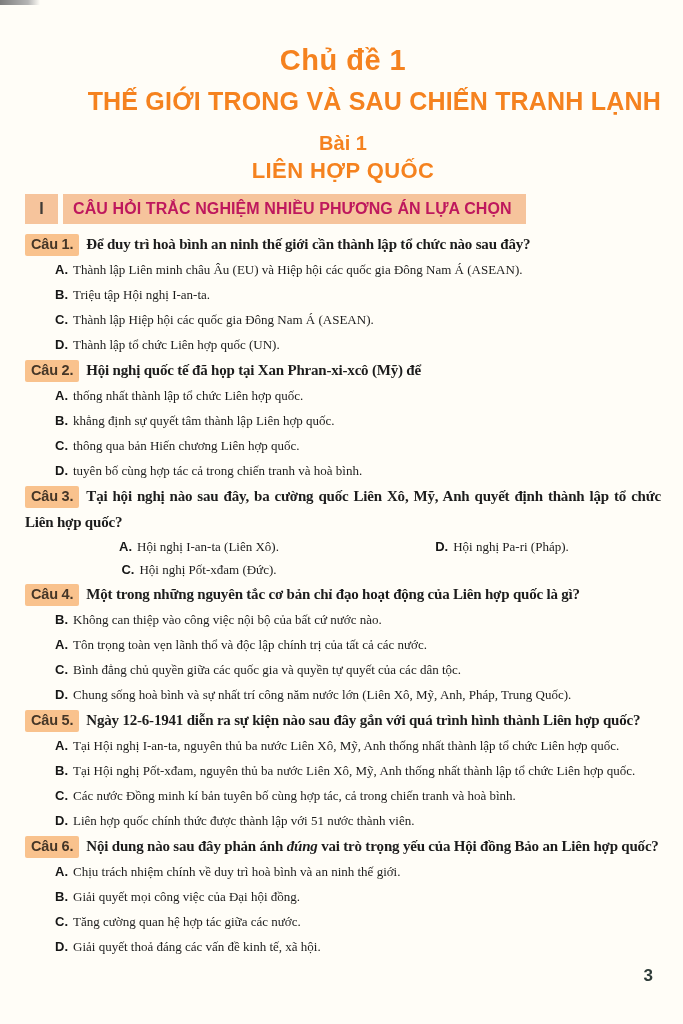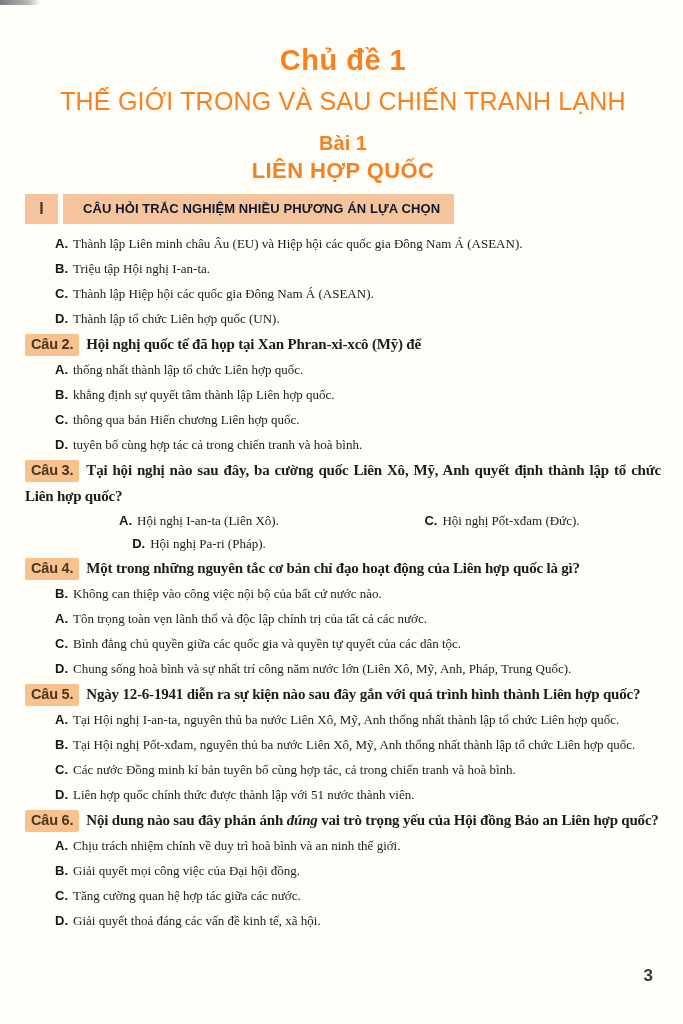--- a/index.html
+++ b/index.html
@@ -20,22 +20,23 @@
   }
   
   .head-wrap{text-align:center;font-family:"Liberation Sans", sans-serif;}
   .topic-label{
     margin:0 0 10px 0;
     font-size:29px;font-weight:bold;color:var(--accent-orange,#f5821f);
     letter-spacing:.5px;
   }
   .topic-title{
     margin:0 0 16px 0;
-    font-size:25px;font-weight:normal;color:var(--accent-orange,#f5821f);
+    font-size:25px;font-weight:bold;color:var(--accent-orange,#f5821f);
     letter-spacing:.2px;
+    text-align:right;
   }
   .lesson-label{
     margin:0 0 3px 0;
     font-size:20px;font-weight:bold;color:var(--accent-orange,#f5821f);
   }
   .lesson-title{
     margin:0 0 10px 0;
     font-size:22px;font-weight:bold;color:var(--accent-orange,#f5821f);
     letter-spacing:.4px;
   }
@@ -45,22 +46,22 @@
     font-family:"Liberation Sans", sans-serif;
     margin-bottom:7px;
   }
   .numeral-box{
     background:var(--bar-bg,#f6c49c);
     width:33px;display:flex;align-items:center;justify-content:center;
     font-weight:bold;font-size:16px;color:#3f3a35;
   }
   .section-title{
     background:var(--bar-bg,#f6c49c);
-    padding:4px 14px 4px 20px;
-    font-weight:bold;font-size:13px;color:#0f172a;
+    padding:4px 14px 4px 10px;
+    font-weight:bold;font-size:16px;color:#be185d;
     line-height:22px;letter-spacing:.1px;
   }
   
   .question{margin:0;}
   .q-head{
     font-size:15px;font-weight:bold;line-height:26px;
     text-align:justify;letter-spacing:-0.2px;
   }
   .q-head .q-text i{font-style:italic;}
   .q-badge{
@@ -104,42 +105,43 @@
     <div class="lesson-title">LIÊN HỢP QUỐC</div>
   </div>
 
   <div class="section-bar">
     <div class="numeral-box">I</div>
     <div class="section-title">CÂU HỎI TRẮC NGHIỆM NHIỀU PHƯƠNG ÁN LỰA CHỌN</div>
   </div>
 
   <div>
       <div class="question">
+        <div class="q-head"><span class="q-badge">Câu 1.</span><span class="q-text">Để duy trì hoà bình an ninh thế giới cần thành lập tổ chức nào sau đây?</span></div>
         <div class="q-options">
           <div class="option"><span class="opt-letter">A.</span><span class="opt-text">Thành lập Liên minh châu Âu (EU) và Hiệp hội các quốc gia Đông Nam Á (ASEAN).</span></div>
           <div class="option"><span class="opt-letter">B.</span><span class="opt-text">Triệu tập Hội nghị I-an-ta.</span></div>
           <div class="option"><span class="opt-letter">C.</span><span class="opt-text">Thành lập Hiệp hội các quốc gia Đông Nam Á (ASEAN).</span></div>
           <div class="option"><span class="opt-letter">D.</span><span class="opt-text">Thành lập tổ chức Liên hợp quốc (UN).</span></div>
         </div>
       </div>
       <div class="question">
         <div class="q-head"><span class="q-badge">Câu 2.</span><span class="q-text">Hội nghị quốc tế đã họp tại Xan Phran-xi-xcô (Mỹ) để</span></div>
         <div class="q-options">
           <div class="option"><span class="opt-letter">A.</span><span class="opt-text">thống nhất thành lập tổ chức Liên hợp quốc.</span></div>
           <div class="option"><span class="opt-letter">B.</span><span class="opt-text">khẳng định sự quyết tâm thành lập Liên hợp quốc.</span></div>
           <div class="option"><span class="opt-letter">C.</span><span class="opt-text">thông qua bản Hiến chương Liên hợp quốc.</span></div>
           <div class="option"><span class="opt-letter">D.</span><span class="opt-text">tuyên bố cùng hợp tác cả trong chiến tranh và hoà bình.</span></div>
         </div>
       </div>
       <div class="question">
         <div class="q-head"><span class="q-badge">Câu 3.</span><span class="q-text">Tại hội nghị nào sau đây, ba cường quốc Liên Xô, Mỹ, Anh quyết định thành lập tổ chức Liên hợp quốc?</span></div>
         <div class="q-options two-col">
           <div class="option"><span class="opt-letter">A.</span><span class="opt-text">Hội nghị I-an-ta (Liên Xô).</span></div>
+          <div class="option"><span class="opt-letter">D.</span><span class="opt-text">Hội nghị Pa-ri (Pháp).</span></div>
           <div class="option"><span class="opt-letter">C.</span><span class="opt-text">Hội nghị Pốt-xđam (Đức).</span></div>
-          <div class="option"><span class="opt-letter">D.</span><span class="opt-text">Hội nghị Pa-ri (Pháp).</span></div>
         </div>
       </div>
       <div class="question">
         <div class="q-head"><span class="q-badge">Câu 4.</span><span class="q-text">Một trong những nguyên tắc cơ bản chỉ đạo hoạt động của Liên hợp quốc là gì?</span></div>
         <div class="q-options">
           <div class="option"><span class="opt-letter">B.</span><span class="opt-text">Không can thiệp vào công việc nội bộ của bất cứ nước nào.</span></div>
           <div class="option"><span class="opt-letter">A.</span><span class="opt-text">Tôn trọng toàn vẹn lãnh thổ và độc lập chính trị của tất cả các nước.</span></div>
           <div class="option"><span class="opt-letter">C.</span><span class="opt-text">Bình đẳng chủ quyền giữa các quốc gia và quyền tự quyết của các dân tộc.</span></div>
           <div class="option"><span class="opt-letter">D.</span><span class="opt-text">Chung sống hoà bình và sự nhất trí công năm nước lớn (Liên Xô, Mỹ, Anh, Pháp, Trung Quốc).</span></div>
         </div>

